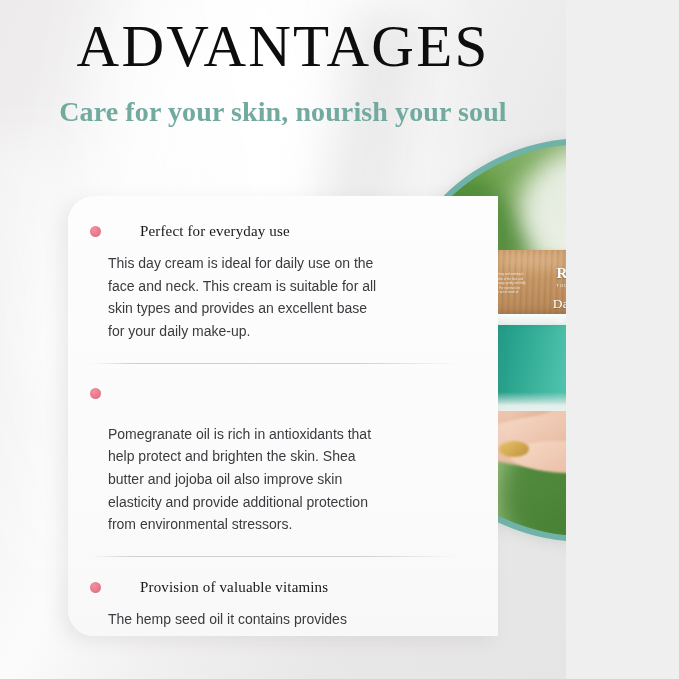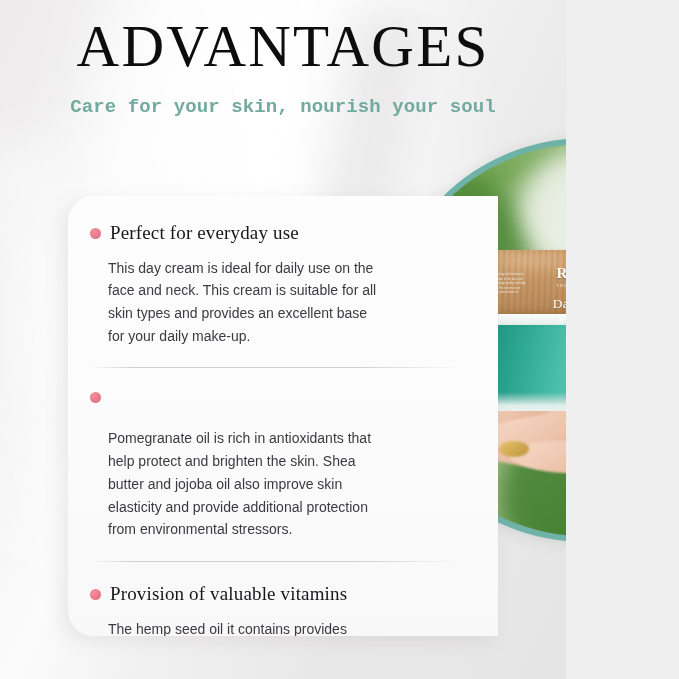--- a/index.html
+++ b/index.html
@@ -71,22 +71,22 @@
     font-size: 59px;
     line-height: 1.02;
     letter-spacing: 2.2px;
     color: #0d0d0d;
     font-weight: 400;
     margin: 0;
     padding: 0 10px;
     white-space: nowrap;
   }
   .subtitle {
-    font-family: Liberation Mono, monospace;
-    font-size: 19px;
+    font-family: Liberation Serif, serif;
+    font-size: 28px;
     font-weight: 700;
     color: #72aa9f;
     margin: 20px 0 0 0;
     letter-spacing: 0.1px;
     white-space: nowrap;
   }
 
   
   .circle-wrap {
     position: absolute;
@@ -347,24 +347,25 @@
   }
   .bullet {
     width: 11px;
     height: 11px;
     border-radius: 50%;
     background: radial-gradient(circle at 35% 32%, #f2909f 0%, #e8798c 55%, #dd6b7f 100%);
     flex: 0 0 auto;
   }
   .heading {
     font-family: "Liberation Serif", serif;
-    font-size: 19px;
+    font-size: 15px;
     color: #17171a;
     letter-spacing: 0.15px;
     line-height: 1.2;
+    margin-left: 30px;
   }
   .body {
     font-family: Liberation Sans, sans-serif;
     font-size: 14px;
     line-height: 1.62;
     color: #3b3b3f;
     margin: 12px 0 0 18px;
     max-width: 272px;
   }
   .b2 { margin-top: 24px; }

